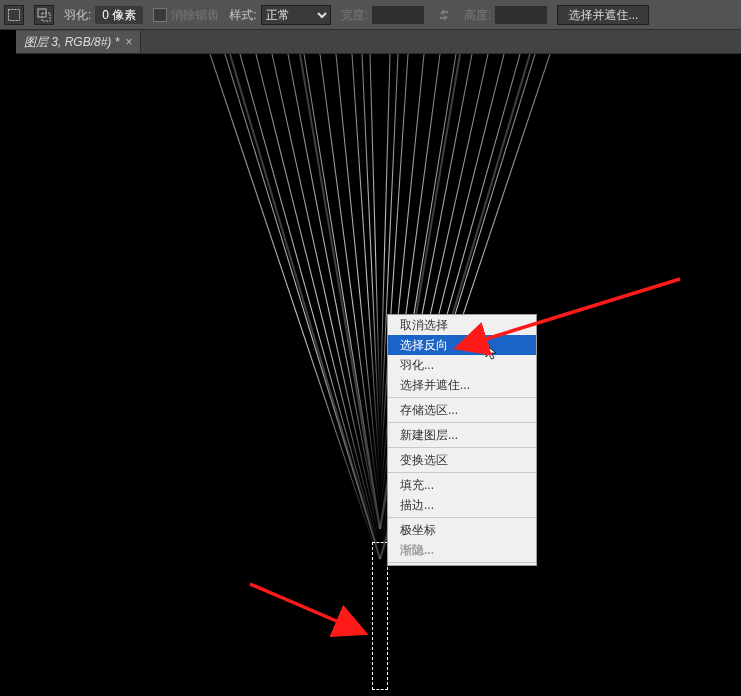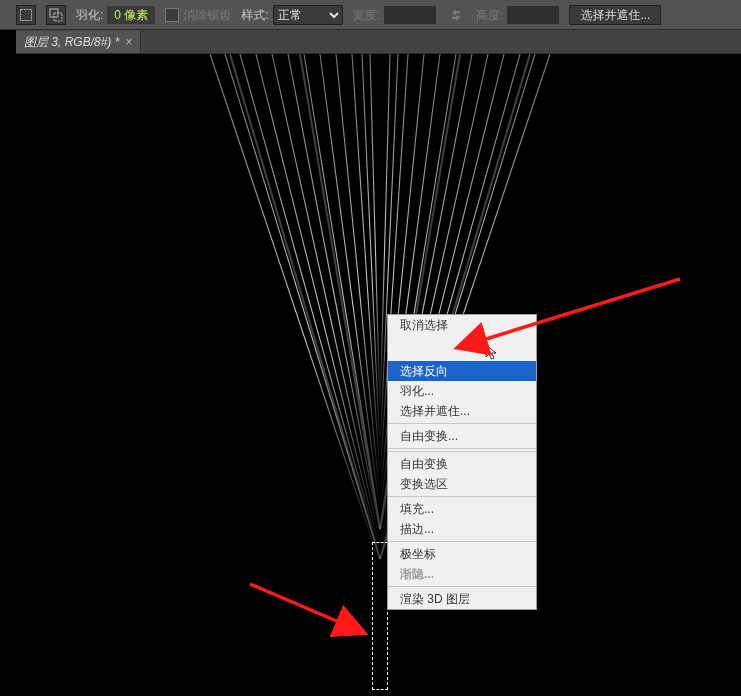--- a/index.html
+++ b/index.html
@@ -10,36 +10,36 @@
       font-size:12px;
       color:#ccc;
       overflow:hidden;
       position:relative;
     }
     
     .options-bar {
       position:absolute; left:0; top:0; width:741px; height:30px;
       background:#535353;
       display:flex; align-items:center;
-      padding-left:16px;
+      padding-left:4px;
       gap:10px;
       box-shadow:inset 0 -1px 0 #2e2e2e;
     }
     .icon-btn {
       width:20px; height:20px;
       background:#3a3a3a;
       border:1px solid #222;
       display:flex; align-items:center; justify-content:center;
     }
     .icon-btn svg { display:block; }
     .ob-group { display:flex; align-items:center; gap:4px; }
     .ob-label { color:#c8c8c8; }
     .ob-label.dim { color:#7a7a7a; }
     .ob-input {
-      background:#3a3a3a; color:#bef264;
+      background:#3a3a3a; color:#ffffff;
       border:0; width:48px; height:18px;
       font-size:12px; text-align:center;
     }
     .ob-input.dark { background:#2f2f2f; width:52px; }
     .ob-check {
       width:14px; height:14px; border:1px solid #777; background:#3a3a3a;
     }
     .ob-select {
       background:#3a3a3a; color:#e0e0e0; border:1px solid #222;
       height:20px; font-size:12px; width:70px;
@@ -95,21 +95,21 @@
       width:150px;
       color:#333;
       font-size:12px;
       user-select:none;
     }
     .ctx-item {
       padding:2px 12px;
       line-height:16px;
       white-space:nowrap;
     }
-    .ctx-item.hl { background:#1a63c7; color:#fff;margin-top:26px; }
+    .ctx-item.hl { background:#1a63c7; color:#fff; }
     .ctx-item.disabled { color:#a0a0a0;font-weight:bold; }
     .ctx-sep { height:1px; background:#c8c8c8; margin:2px 0; }
 
     
     .annot { position:absolute; left:0; top:0; pointer-events:none; }
 
     
     .cursor {
       position:absolute;
       width:14px; height:18px;
@@ -222,33 +222,32 @@
   </svg>
 
   <div class="marquee" style="left:372px; top:488px; width:16px; height:148px;"></div>
 
   <div class="ctx-menu" id="ctx" style="left:387px; top:260px;">
       <div class="ctx-item">取消选择</div>
       <div class="ctx-item hl">选择反向</div>
       <div class="ctx-item">羽化...</div>
       <div class="ctx-item">选择并遮住...</div>
       <div class="ctx-sep"></div>
-      <div class="ctx-item">自由变换...</div>
-      <div class="ctx-sep"></div>
-      <div class="ctx-sep"></div>
-      <div class="ctx-item">自由变换</div>
+      <div class="ctx-item">存储选区...</div>
+      <div class="ctx-sep"></div>
+      <div class="ctx-item">新建图层...</div>
+      <div class="ctx-sep"></div>
       <div class="ctx-item">变换选区</div>
       <div class="ctx-sep"></div>
       <div class="ctx-item">填充...</div>
       <div class="ctx-item">描边...</div>
       <div class="ctx-sep"></div>
       <div class="ctx-item">极坐标</div>
       <div class="ctx-item disabled">渐隐...</div>
       <div class="ctx-sep"></div>
-      <div class="ctx-item">渲染 3D 图层</div>
     </div>
 
   <svg class="cursor" style="left:485px; top:290px;" viewBox="0 0 14 18">
     <path d="M1 1 L1 13 L4 10 L6.5 15 L9 14 L6.5 9 L11 9 Z" fill="#fff" stroke="#000" stroke-width=".8"></path>
   </svg>
 
   <svg class="annot" width="741" height="642">
     <defs>
       <marker id="ah" markerWidth="10" markerHeight="10" refX="8" refY="5" orient="auto">
         <path d="M0 0 L10 5 L0 10 Z" fill="#ff1a1a"></path>

